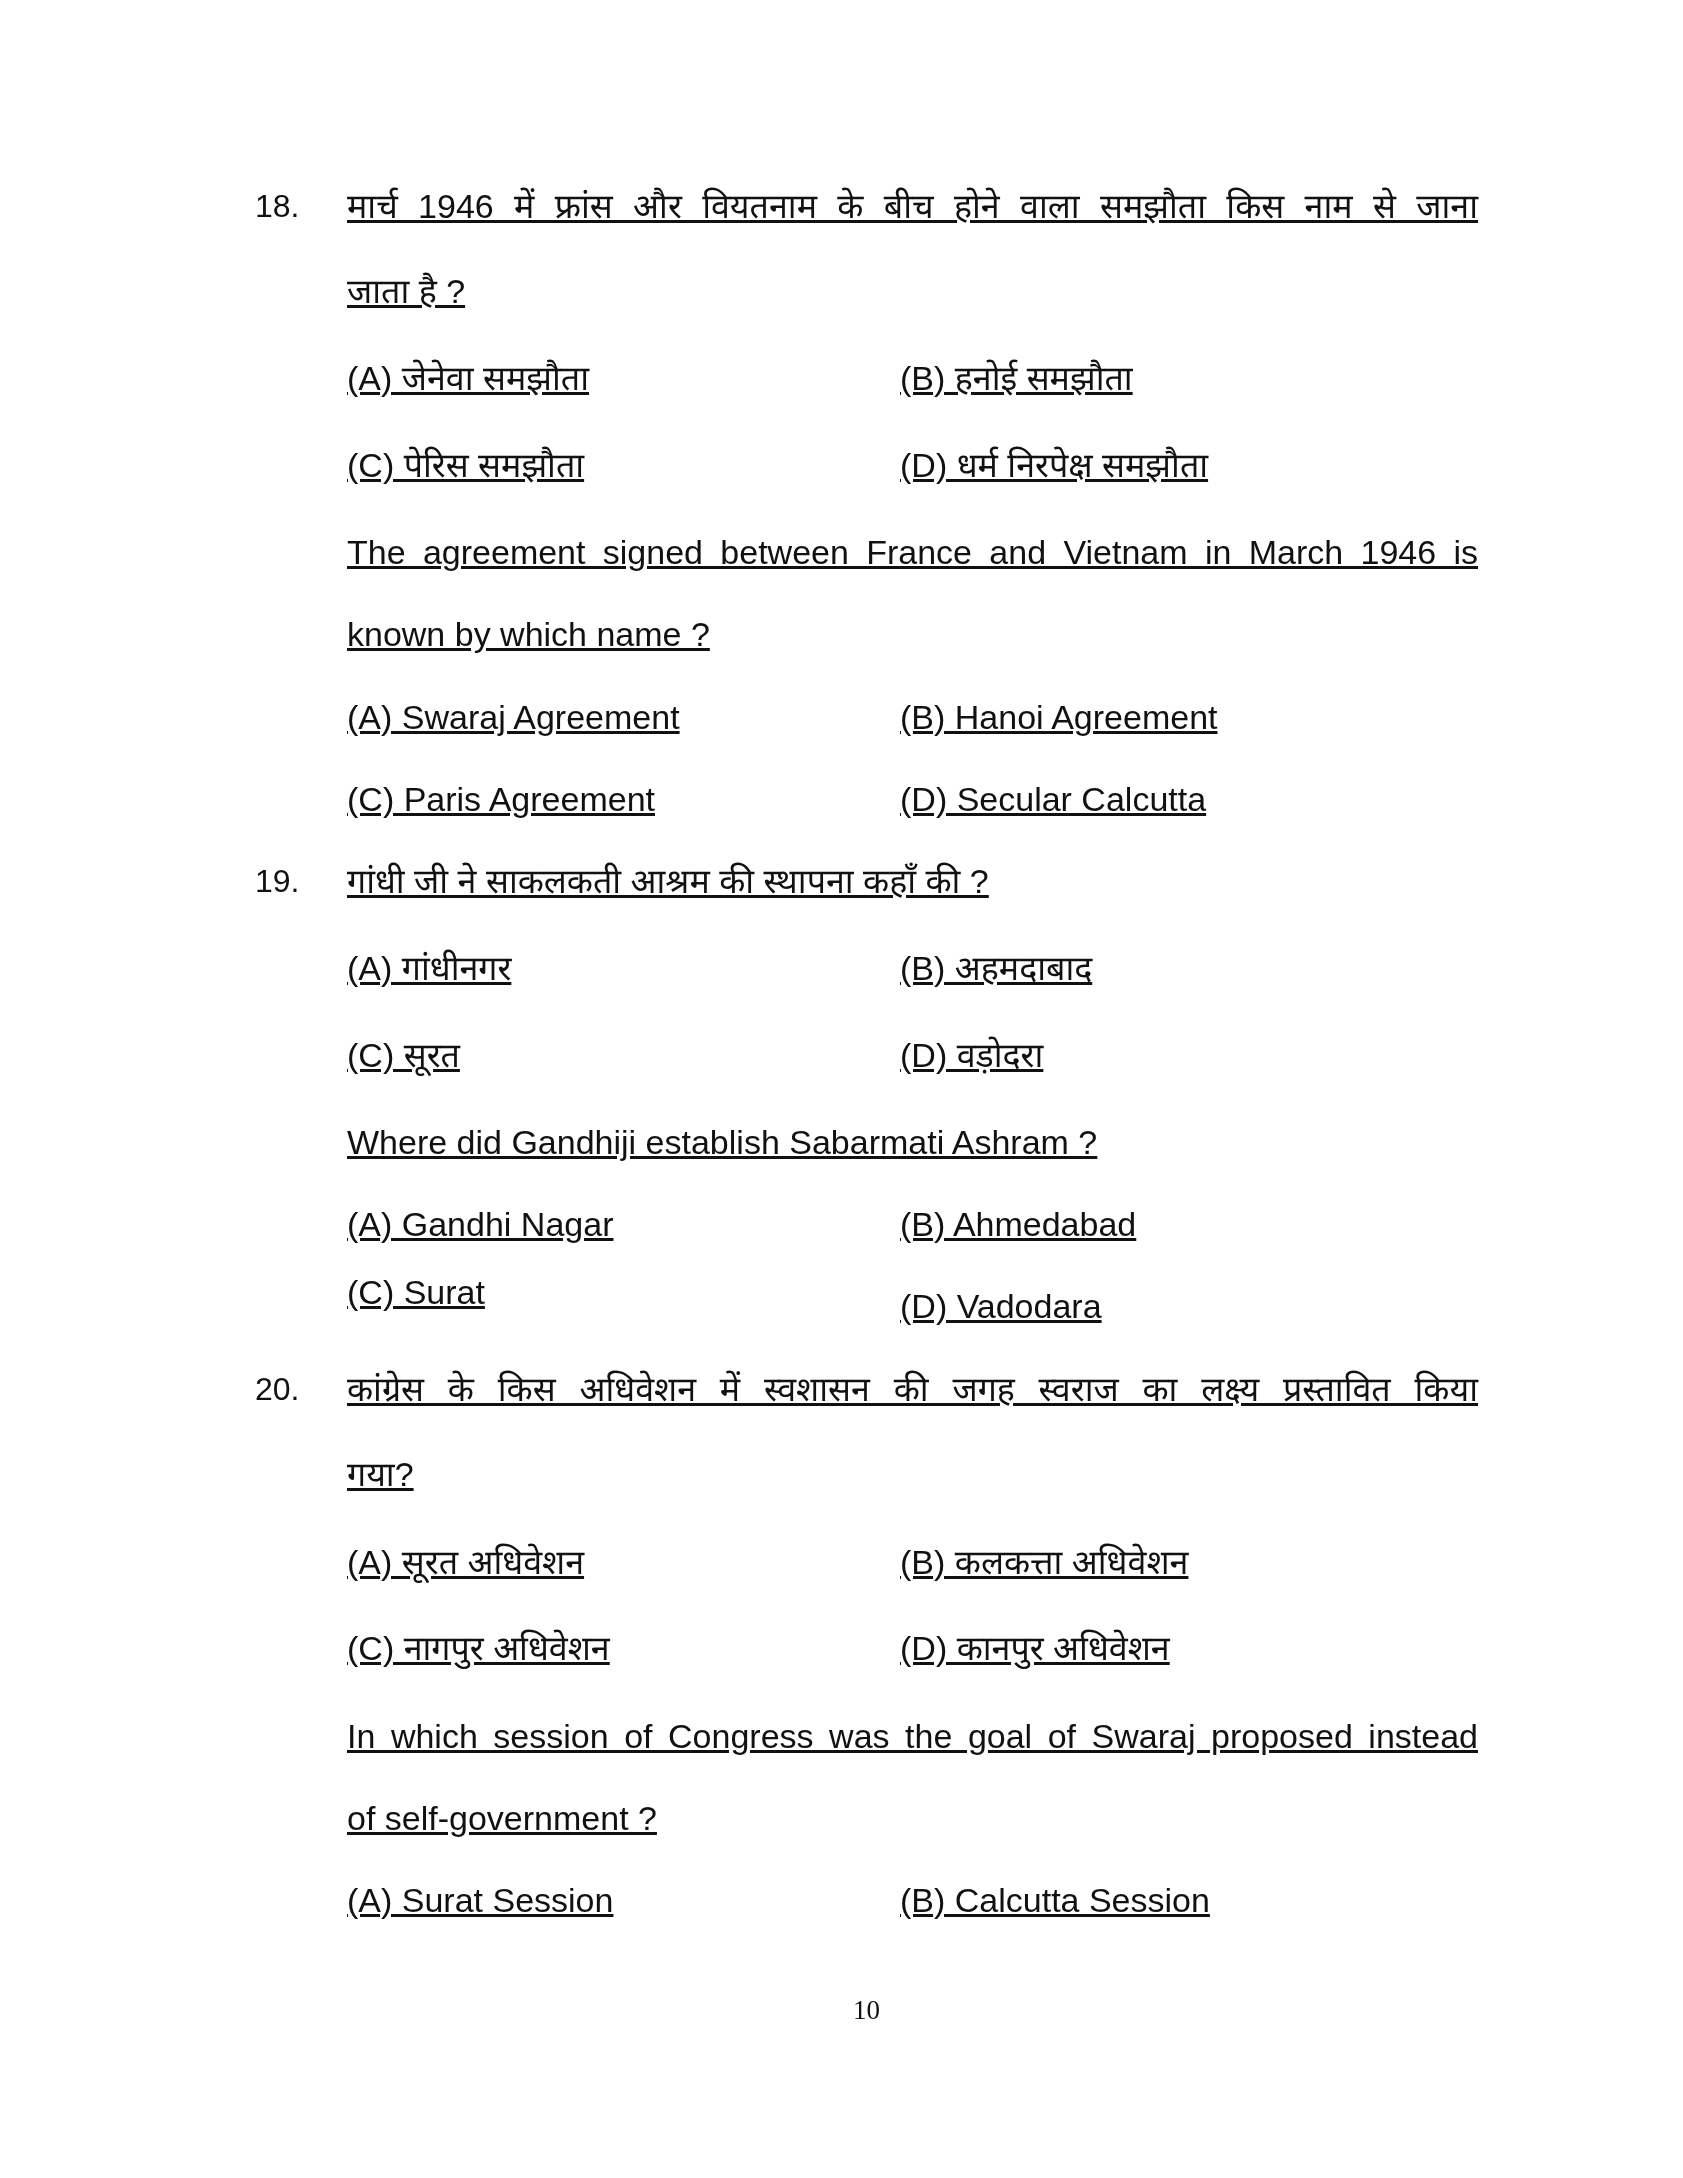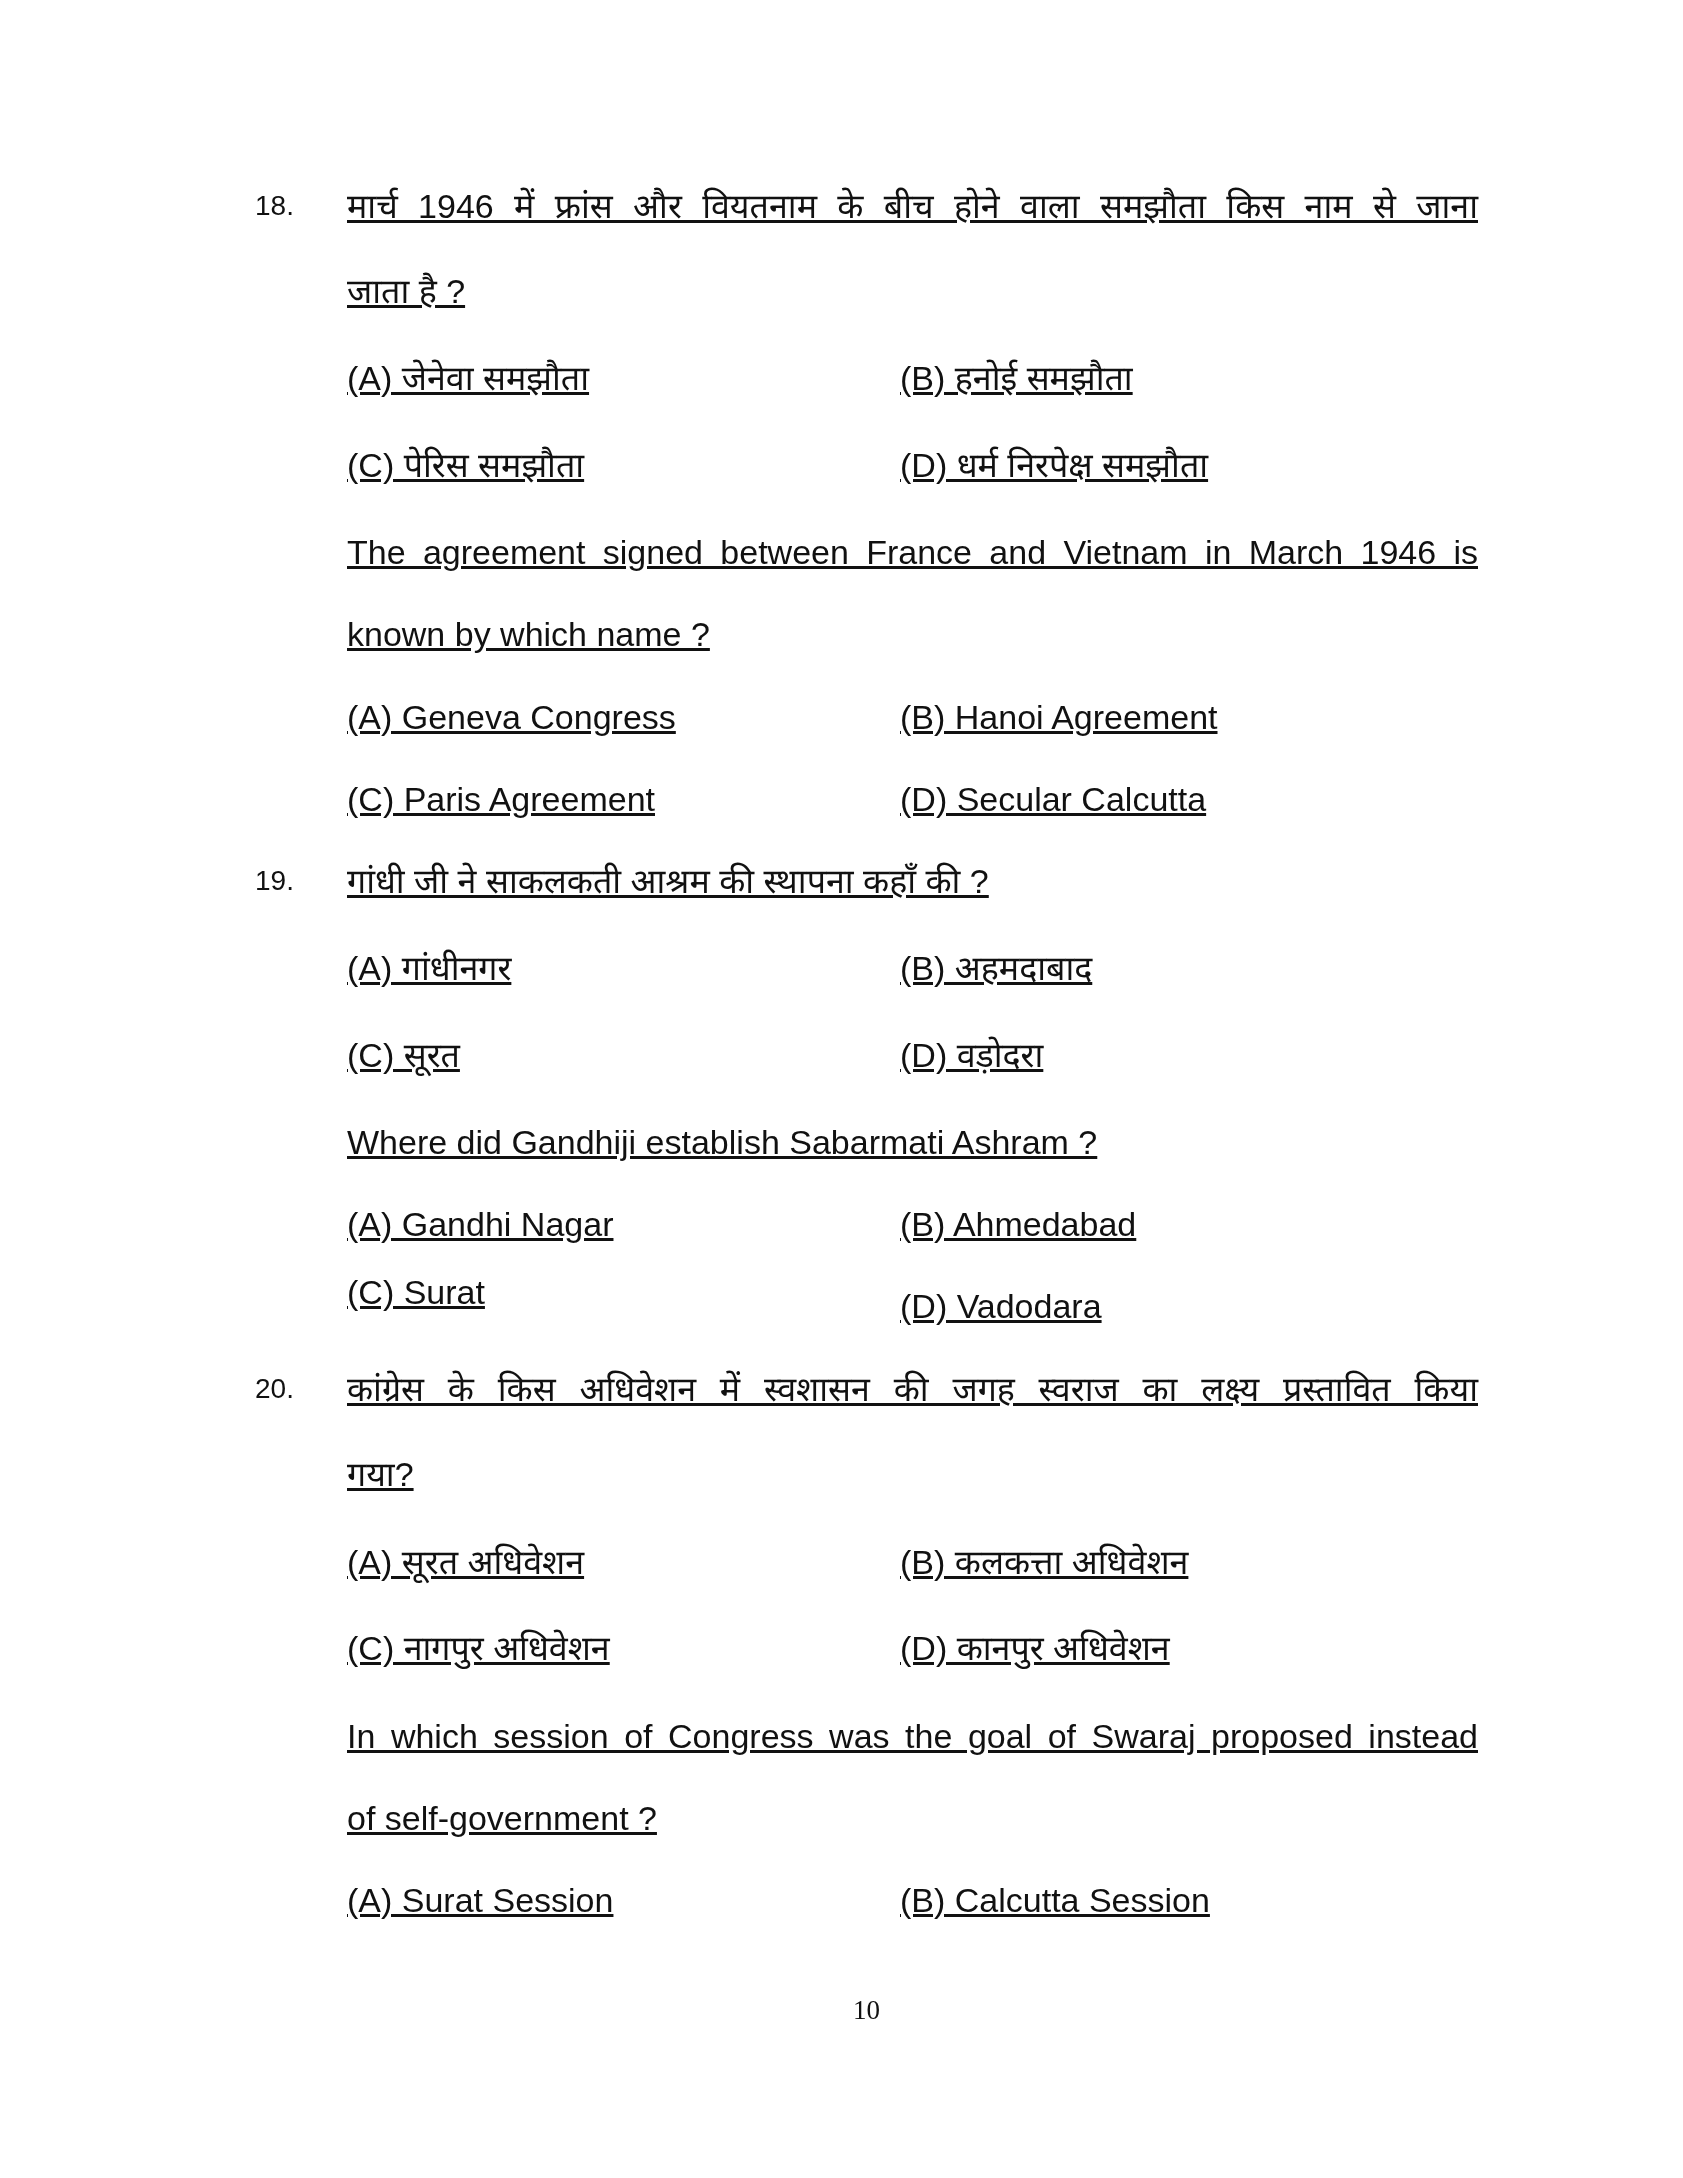--- a/index.html
+++ b/index.html
@@ -1,39 +1,39 @@
 <!DOCTYPE html>
 <html><head>
 <meta charset="utf-8">
 <style>
   html, body { margin: 0; padding: 0; background: #ffffff; }
   body { width: 1683px; height: 2178px; position: relative; overflow: hidden;
          font-family: "Liberation Sans", "DejaVu Sans", sans-serif; color: #111111; }
   .line { position: absolute; white-space: nowrap; font-size: 34px; line-height: 40px; text-decoration: underline; }
-  .qnum { position: absolute; left: 255px; font-size: 28px; line-height: 40px; }
+  .qnum { position: absolute; left: 255px; font-size: 32px; line-height: 40px; }
   .col-a { left: 347px; }
   .col-b { left: 900px; text-align: center; }
   .justify { left: 347px; width: 1131px; text-align: justify; text-align-last: justify; }
   .pagenum { position: absolute; left: 0; width: 1733px; text-align: center; top: 1995px;
              font-family: "Liberation Serif", "DejaVu Serif", serif; font-size: 27px; }
 </style>
 </head>
 <body>
 
 <div>
   <div class="qnum" style="top:186px">18.</div>
   <div class="line justify" style="top:186px">मार्च 1946 में फ्रांस और वियतनाम के बीच होने वाला समझौता किस नाम से जाना</div>
   <div class="line col-a" style="top:271px">जाता है ?</div>
   <div class="line col-a" style="top:358px">(A) जेनेवा समझौता</div>
   <div class="line col-b" style="top:358px">(B) हनोई समझौता</div>
   <div class="line col-a" style="top:445px">(C) पेरिस समझौता</div>
   <div class="line col-b" style="top:445px">(D) धर्म निरपेक्ष समझौता</div>
   <div class="line justify" style="top:532px">The agreement signed between France and Vietnam in March 1946 is</div>
   <div class="line col-a" style="top:614px">known by which name ?</div>
-  <div class="line col-a" style="top:697px">(A) Geneva Congress</div>
+  <div class="line col-a" style="top:697px">(A) Swaraj Agreement</div>
   <div class="line col-b" style="top:697px">(B) Hanoi Agreement</div>
   <div class="line col-a" style="top:779px">(C) Paris Agreement</div>
   <div class="line col-b" style="top:779px">(D) Secular Calcutta</div>
 </div>
 
 <div>
   <div class="qnum" style="top:861px">19.</div>
   <div class="line col-a" style="top:861px">गांधी जी ने साकलकती आश्रम की स्थापना कहाँ की ?</div>
   <div class="line col-a" style="top:948px">(A) गांधीनगर</div>
   <div class="line col-b" style="top:948px">(B) अहमदाबाद</div>

